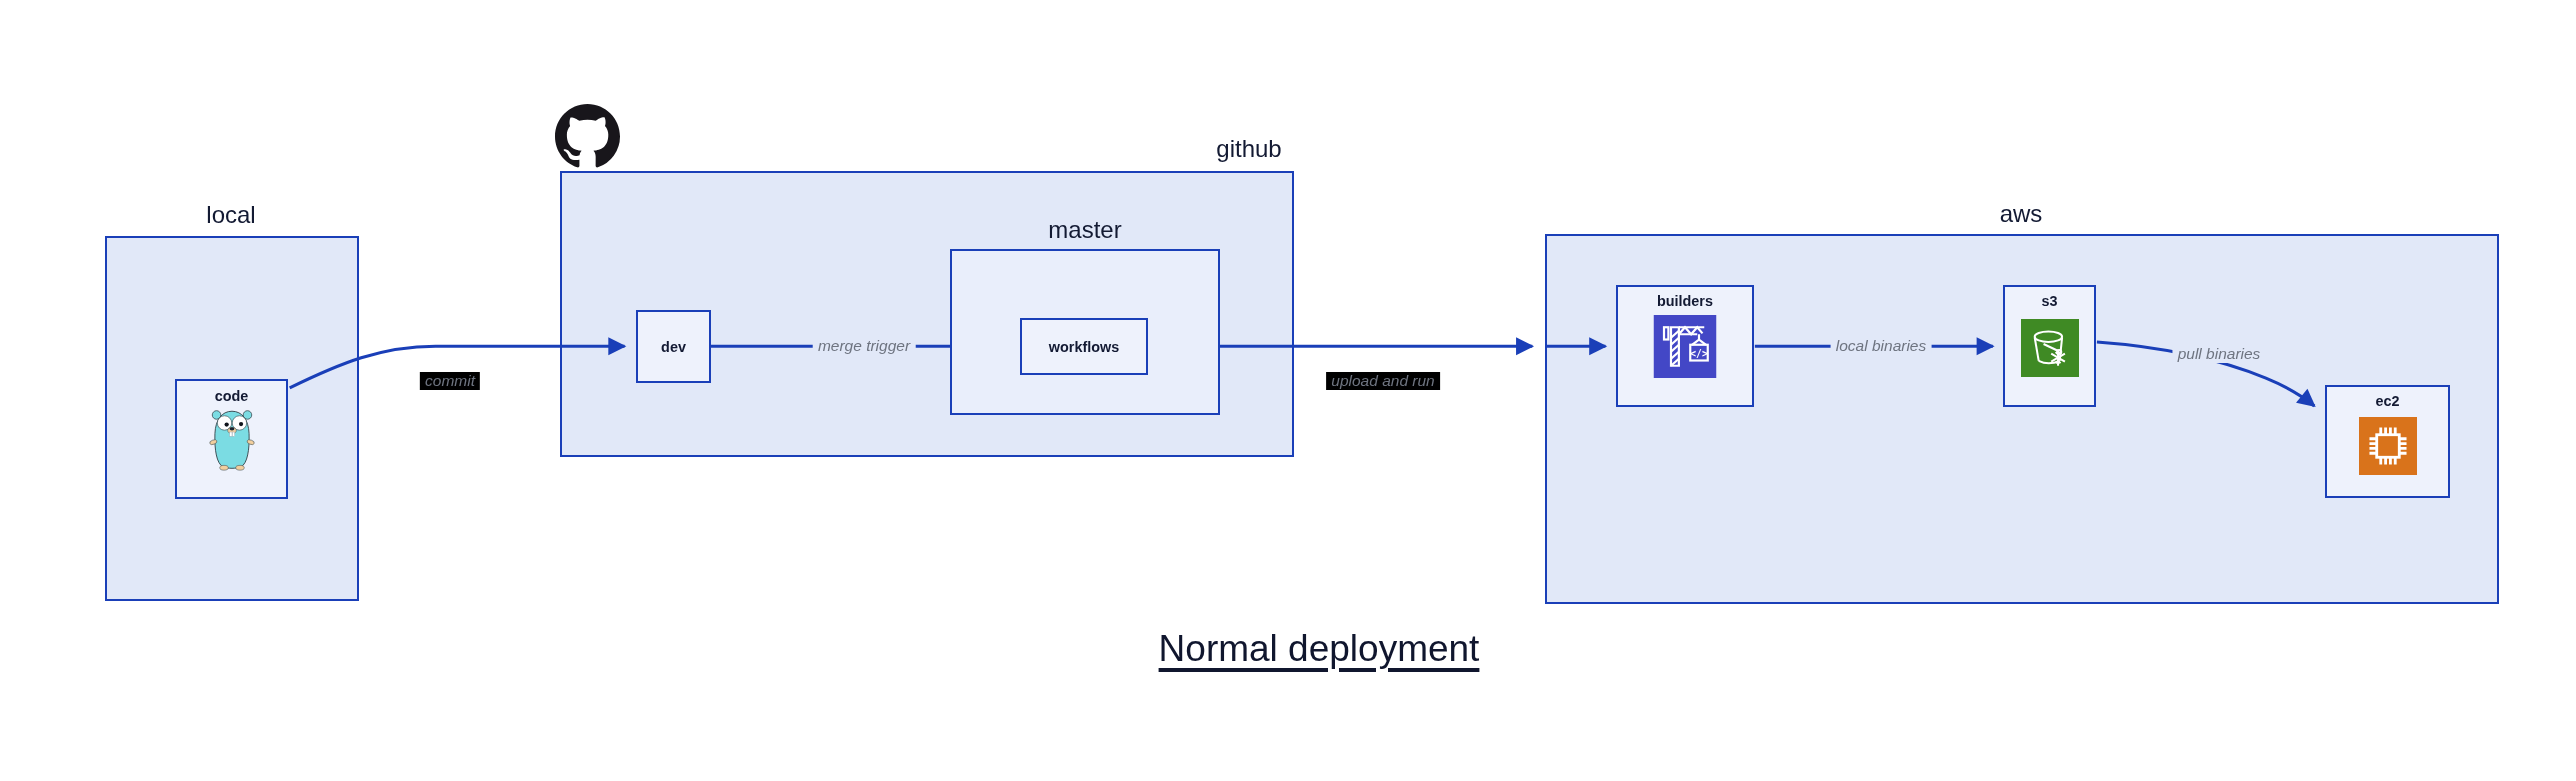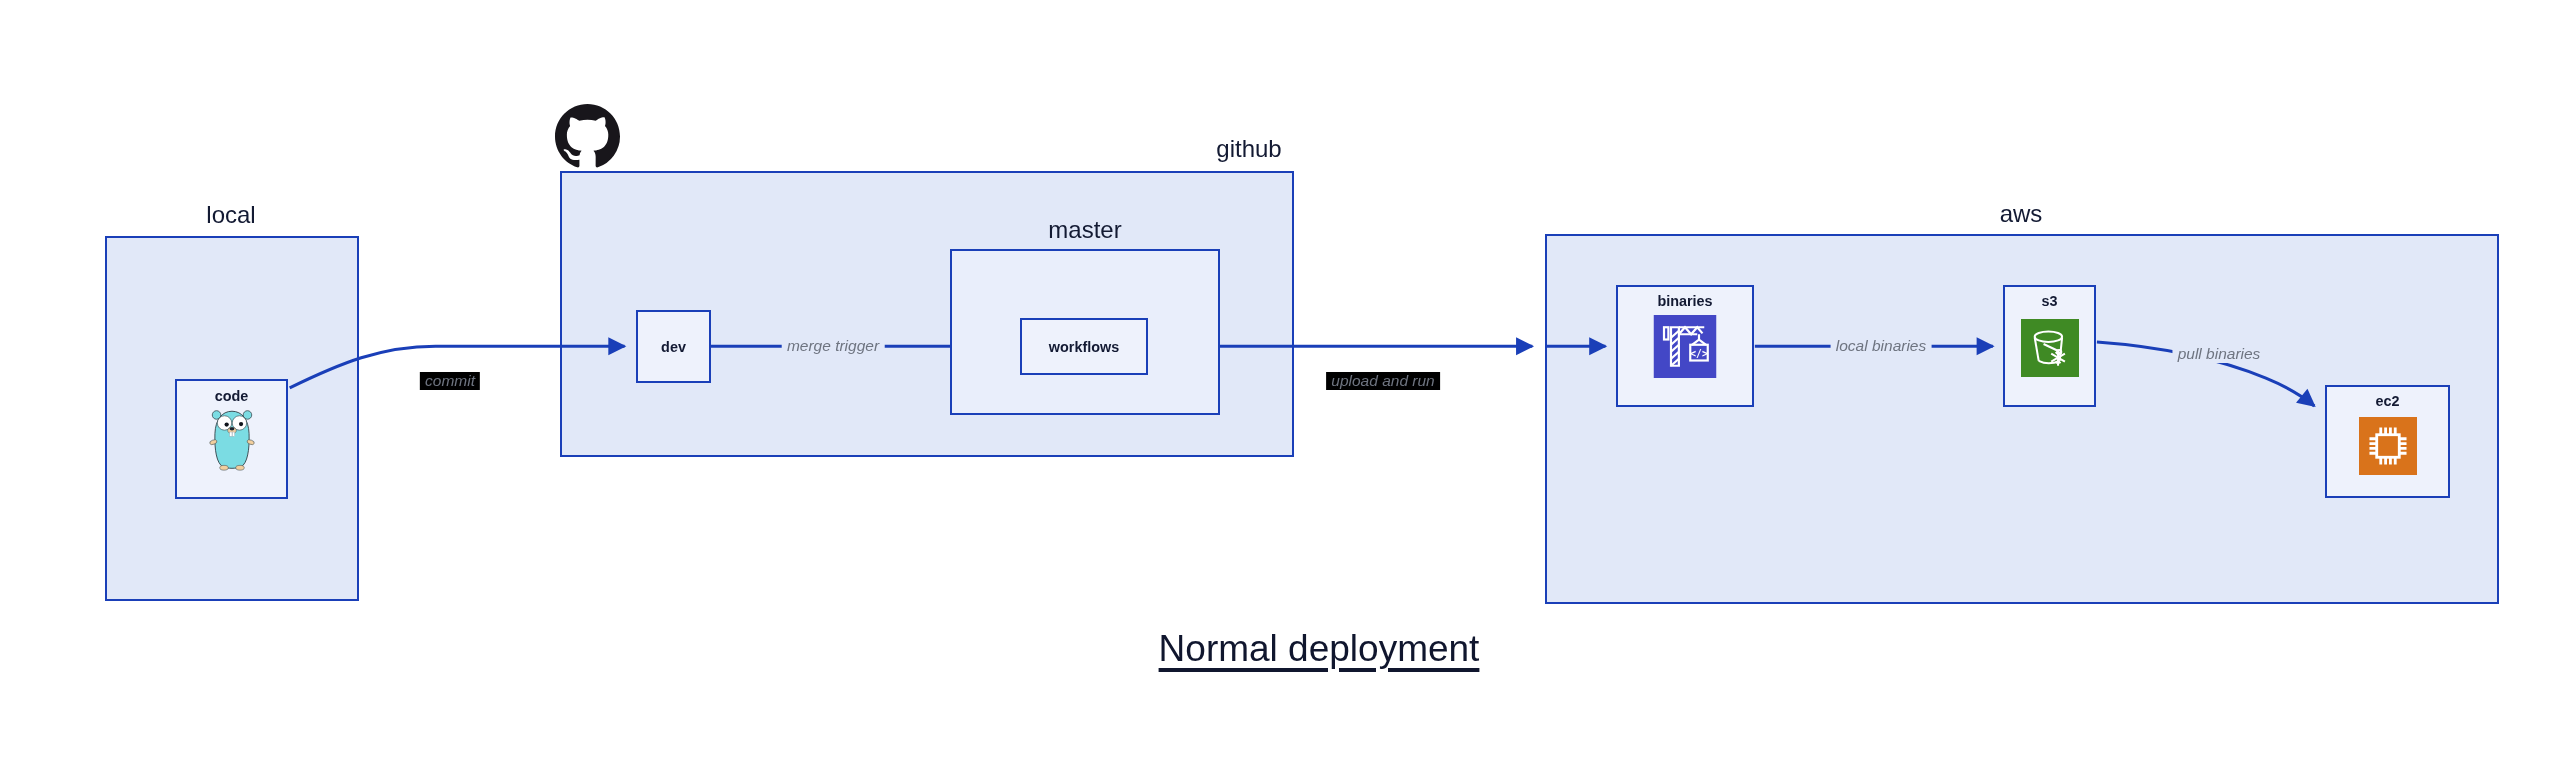--- a/index.html
+++ b/index.html
@@ -92,21 +92,21 @@
 
   <div class="node" style="left:636px;top:310px;width:75px;height:73px;padding-left:12px;">
     <span class="node-label centered">dev</span>
   </div>
 
   <div class="node" style="left:1020px;top:318px;width:128px;height:57px;">
     <span class="node-label centered">workflows</span>
   </div>
 
   <div class="node" style="left:1616px;top:285px;width:138px;height:122px;">
-    <span class="node-label" style="top:6.2px;">binaries</span>
+    <span class="node-label" style="top:6.2px;">builders</span>
     <svg class="node-icon" style="top:28px;" width="63" height="63" viewBox="0 0 72 72" aria-hidden="true">
       <rect x="0" y="0" width="72" height="72" fill="#4347c6"></rect>
       <g stroke="#ffffff" stroke-width="2.5" fill="none">
         <rect x="12" y="14" width="5" height="14"></rect>
         <path d="M20 14 h9 v44 h-9 z"></path>
         <path d="M20 58 L29 50 M20 50 L29 42 M20 42 L29 34 M20 34 L29 26 M20 26 L29 18"></path>
         <path d="M29 14 H58"></path>
         <path d="M29 22 H50"></path>
         <path d="M29 22 L36 14 L43 22 L50 14 L56 21"></path>
         <path d="M52 22 V28 M52 28 L44 34 M52 28 L60 34"></path>
@@ -160,21 +160,21 @@
       <path d="M 562 753 C 660 705 740 672 845 672 L 1212 672" marker-end="url(#arrow)"></path>
       <path d="M 1378 672 L 1960 672" marker-end="url(#arrow)"></path>
       <path d="M 2230 672 L 2974 672" marker-end="url(#arrow)"></path>
       <path d="M 3000 672 L 3116 672" marker-end="url(#arrow)"></path>
       <path d="M 3406 672 L 3868 672" marker-end="url(#arrow)"></path>
       <path d="M 4070 664 C 4180 672 4300 694 4398 734 C 4442 752 4470 770 4492 788" marker-end="url(#arrow)"></path>
     </g>
   </svg>
 
   <span class="edge-label on-white" style="left:450px;top:346px;">commit</span>
-  <span class="edge-label on-lav" style="left:833px;top:346px;">merge trigger</span>
+  <span class="edge-label on-lav" style="left:864px;top:346px;">merge trigger</span>
   <span class="edge-label on-white" style="left:1383px;top:346px;">upload and run</span>
   <span class="edge-label on-lav" style="left:1881px;top:346px;">local binaries</span>
   <span class="edge-label on-lav" style="left:2219px;top:354px;">pull binaries</span>
 
   <span class="title" style="left:1319px;top:628px;">Normal deployment</span>
 
 </div>
 
 
 </body></html>

